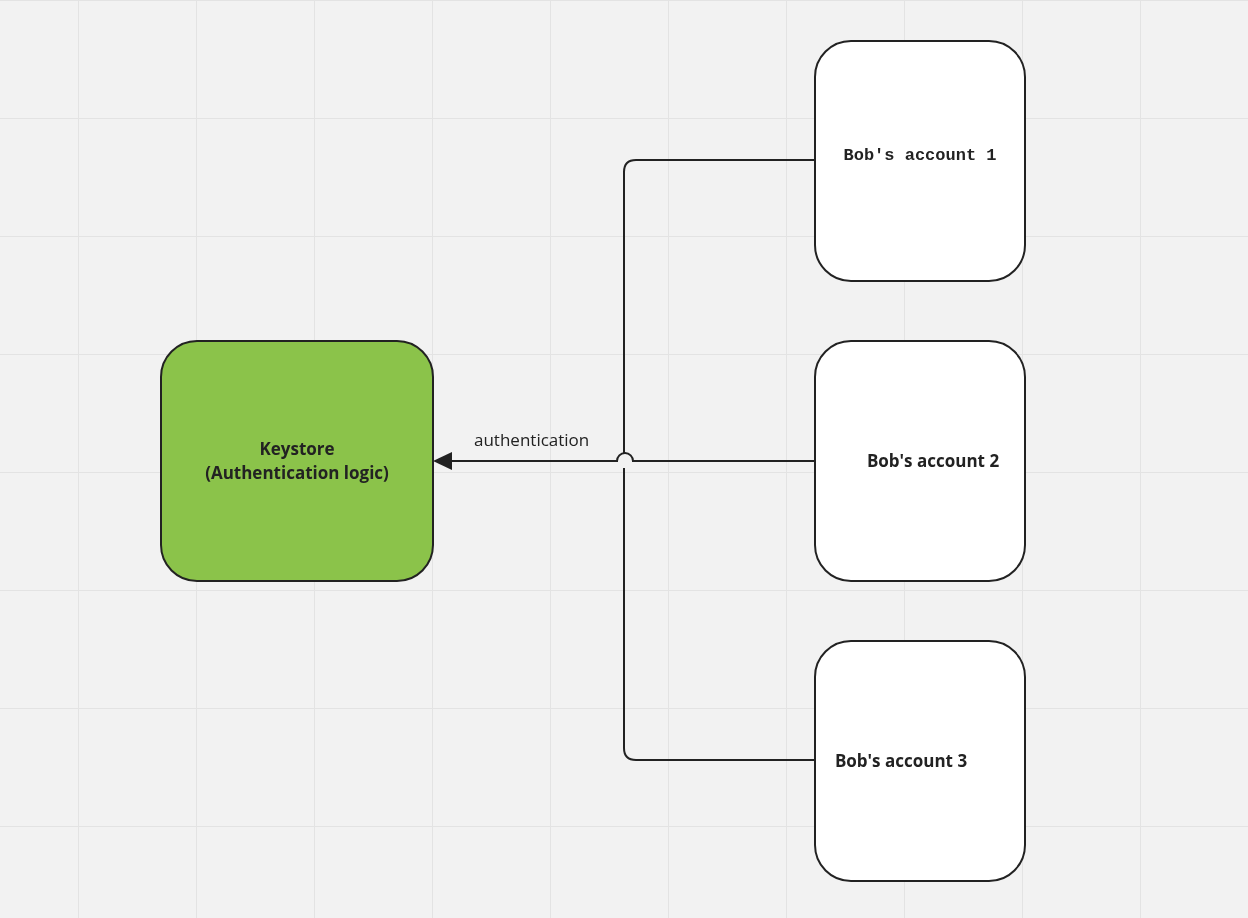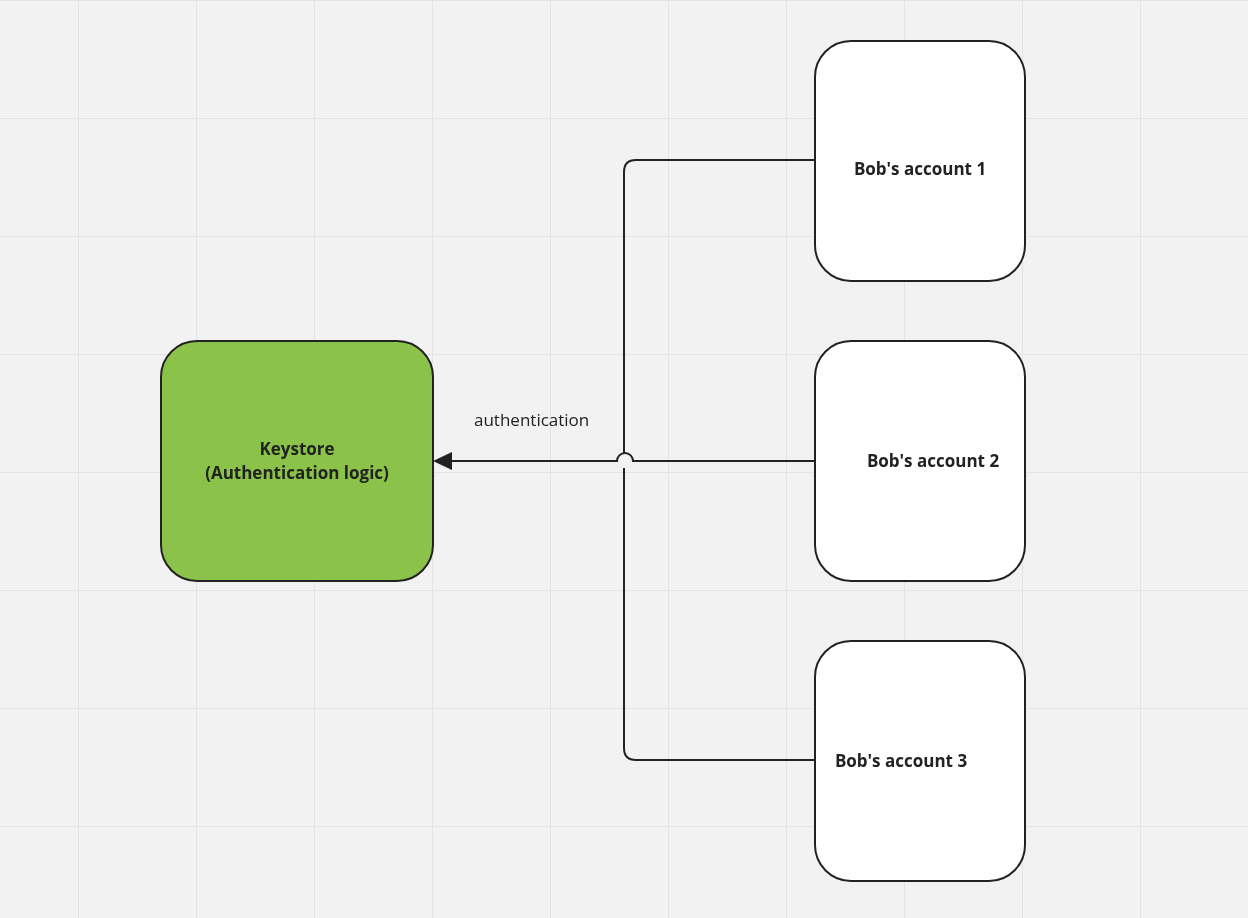--- a/index.html
+++ b/index.html
@@ -96,19 +96,19 @@
   <polygon class="arrowhead" points="433,461 452,452 452,470"></polygon>
 </svg>
 
 <div class="label" style="left:161px; top:341px; width:272px; height:240px;">
   <div>
     <span>Keystore</span><br>
     <span>(Authentication logic)</span>
   </div>
 </div>
 
-<div class="label" style="left:815px; top:41px; width:210px; height:256px;">Bob's account 1</div>
+<div class="label" style="left:815px; top:28px; width:210px; height:256px;font-family:Liberation Mono, monospace;">Bob's account 1</div>
 
 <div class="label" style="left:815px; top:341px; width:210px; height:240px;padding-left:13px;">Bob's account 2</div>
 
 <div class="label" style="left:815px; top:641px; width:172px; height:240px;">Bob's account 3</div>
 
-<div class="edge-label" style="left:474px; top:408px;">authentication</div>
+<div class="edge-label" style="left:474px; top:428px;">authentication</div>
 
 </body></html>

